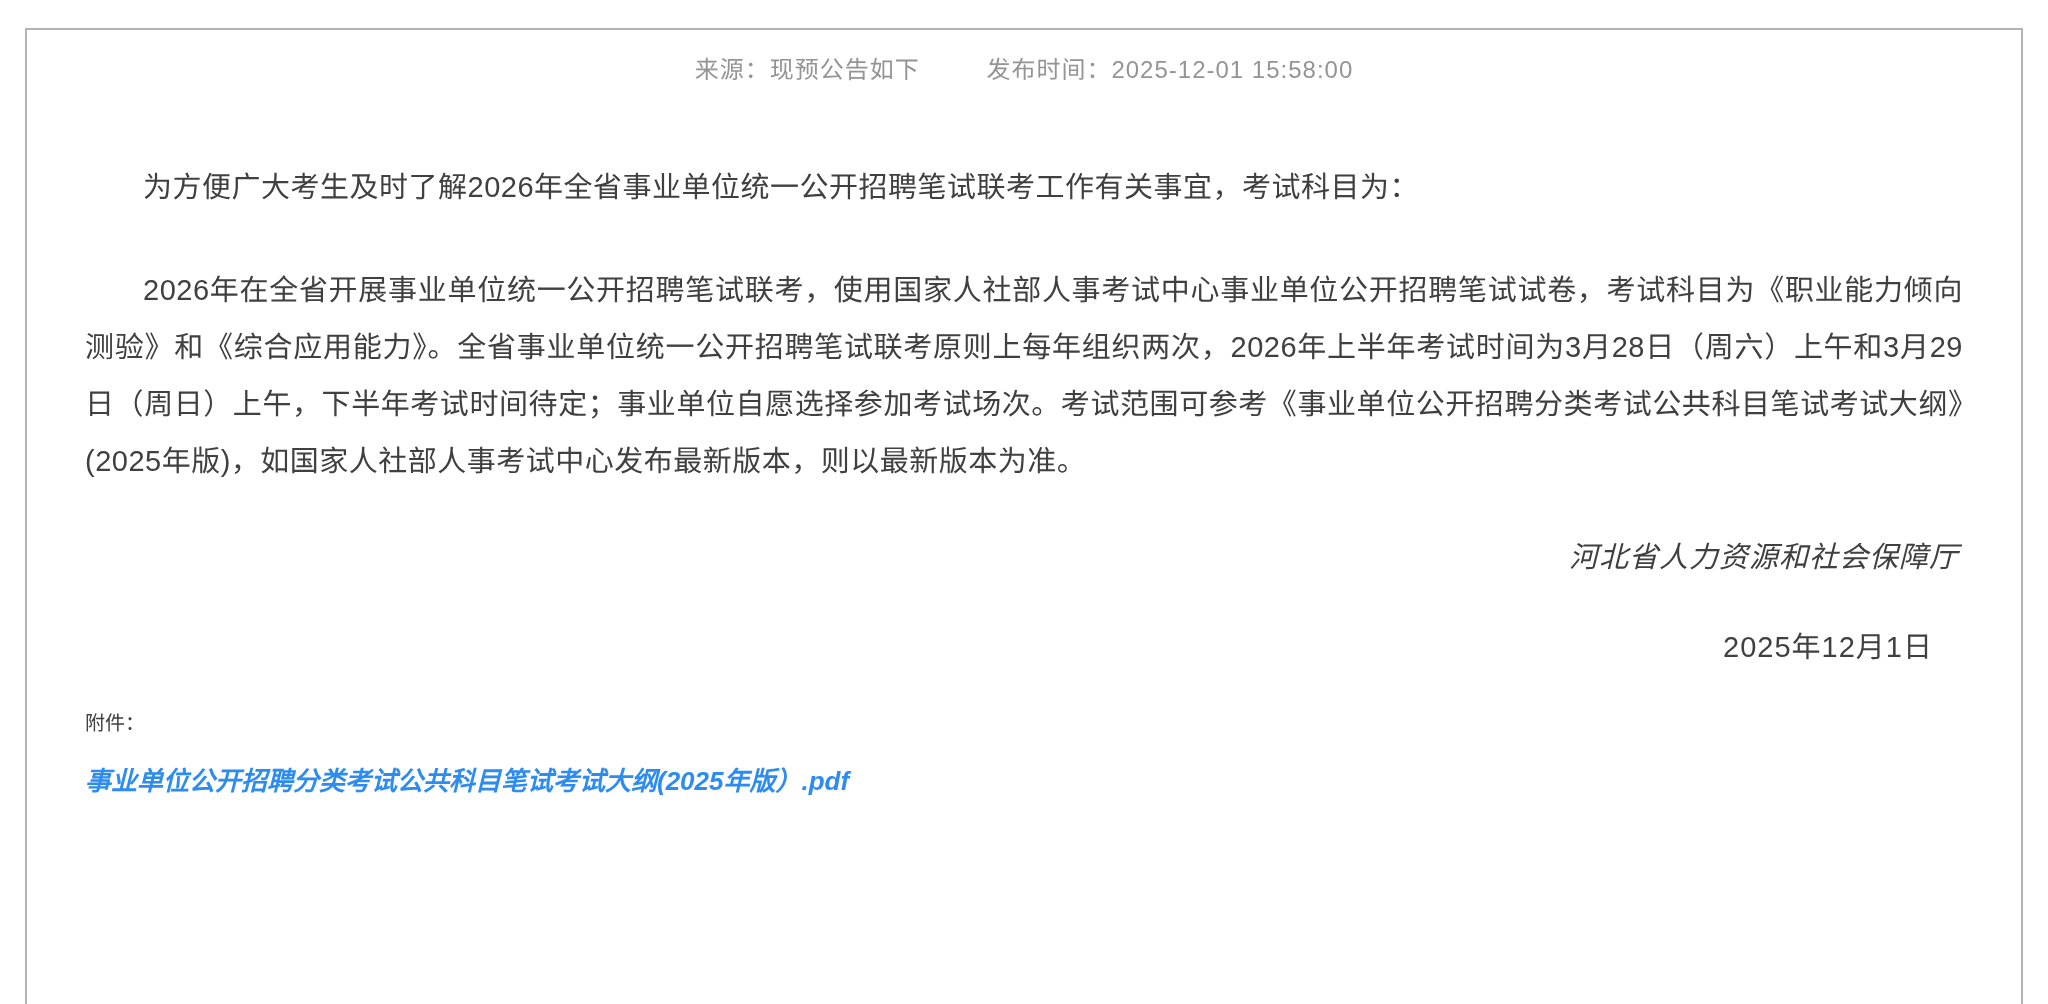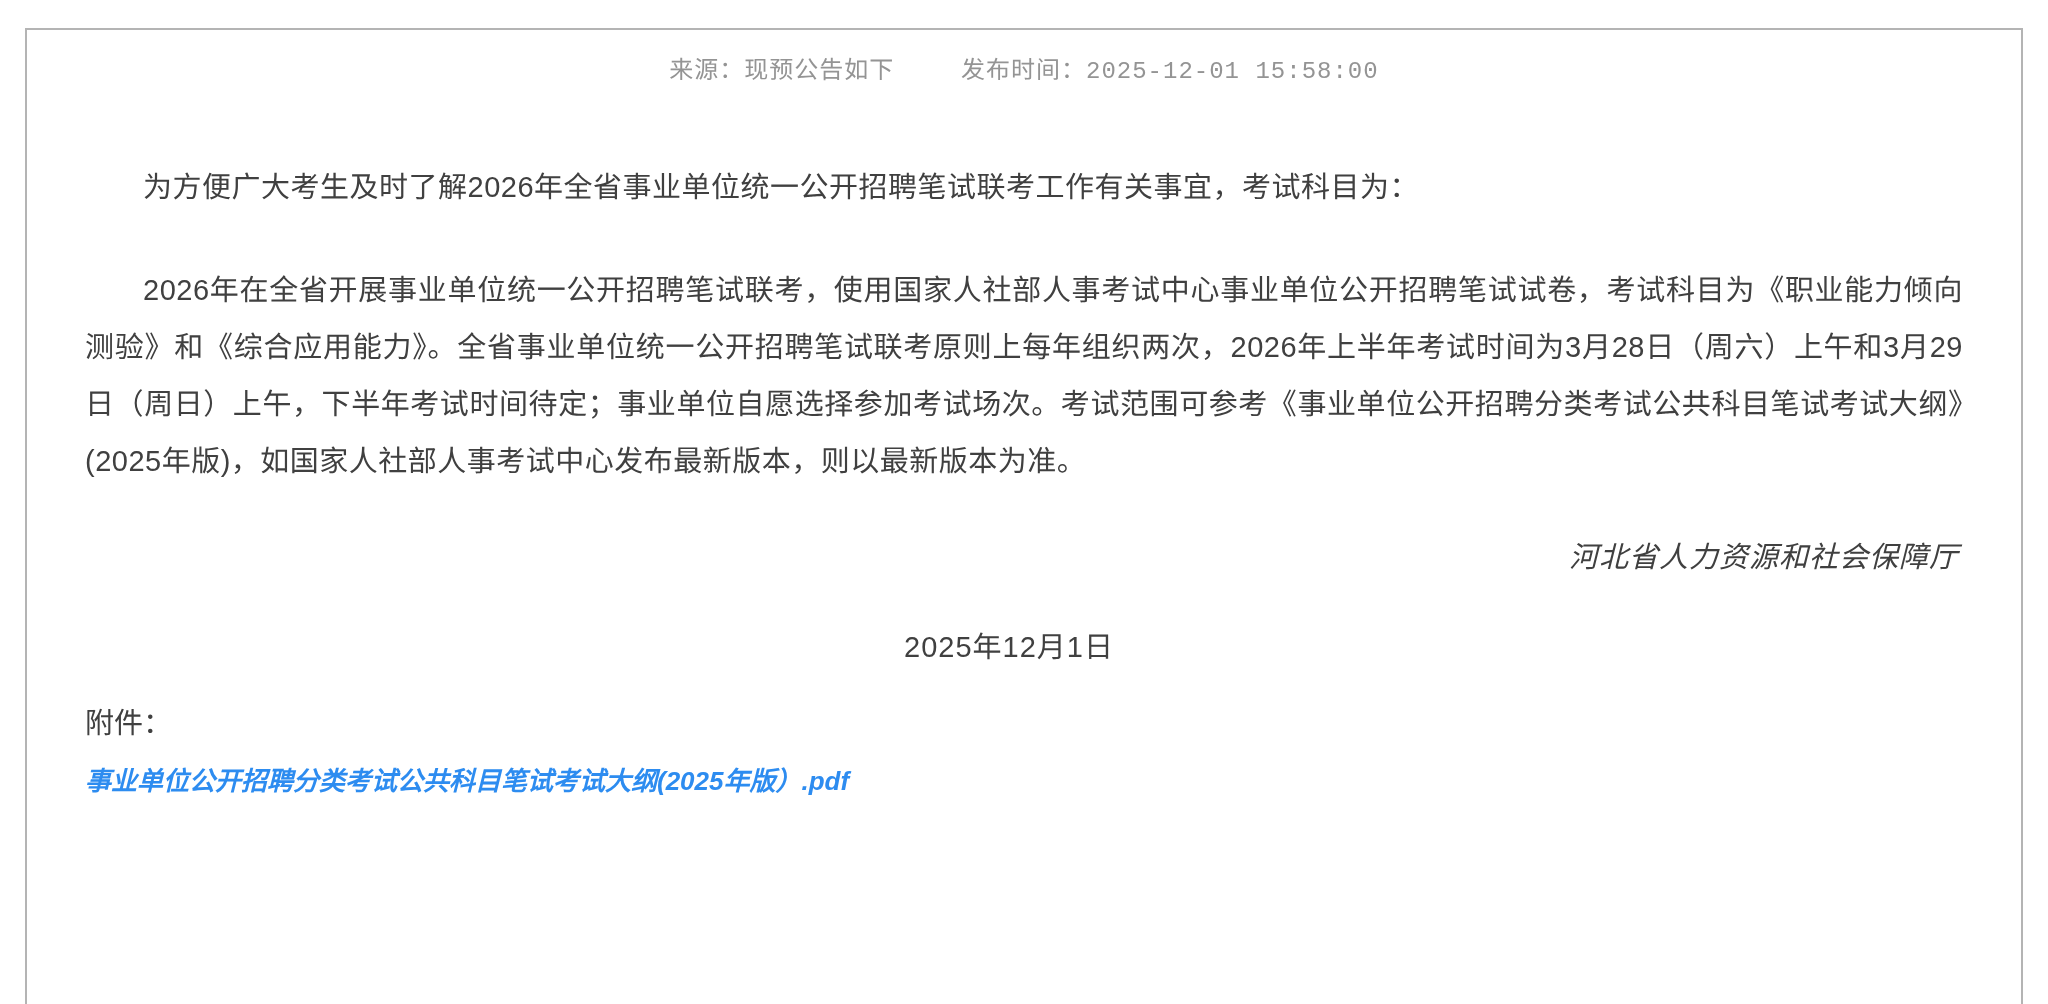--- a/index.html
+++ b/index.html
@@ -37,21 +37,21 @@
     color: var(--title_text);
     letter-spacing: 1px;
   }
   .meta-line {
     margin-top: 20px;
     text-align: center;
     font-size: 24px;
     color: var(--meta_text);
     letter-spacing: 1px;
   }
-  .meta-publish { margin-left: 59px; font-family: Liberation Mono, monospace; }
+  .meta-publish { margin-left: 59px; }
   .article-body { margin-top: 74px; }
   .article-body p {
     font-size: 29px;
     line-height: 57px;
     color: var(--body_text);
     text-align: justify;
     text-indent: 2em;
     margin-bottom: 46px;
     letter-spacing: 0.5px;
   }
@@ -61,30 +61,30 @@
     text-align: right;
     font-size: 29px;
     line-height: 34px;
     color: var(--body_text);
     padding-right: 4px;
     letter-spacing: 1px;
     font-style: italic;
   }
   .issue-date {
     margin-top: 56px;
-    text-align: center;
+    text-align: right;
     font-size: 29px;
     line-height: 34px;
     color: var(--body_text);
     padding-right: 30px;
     letter-spacing: 1px;
   }
   .attachment { margin-top: 42px; }
   .attachment-label {
-    font-size: 29px;
+    font-size: 20px;
     line-height: 34px;
     color: var(--body_text);
   }
   .attachment-link {
     display: inline-block;
     margin-top: 24px;
     font-size: 26px;
     line-height: 34px;
     font-weight: 600;
     color: var(--link);

